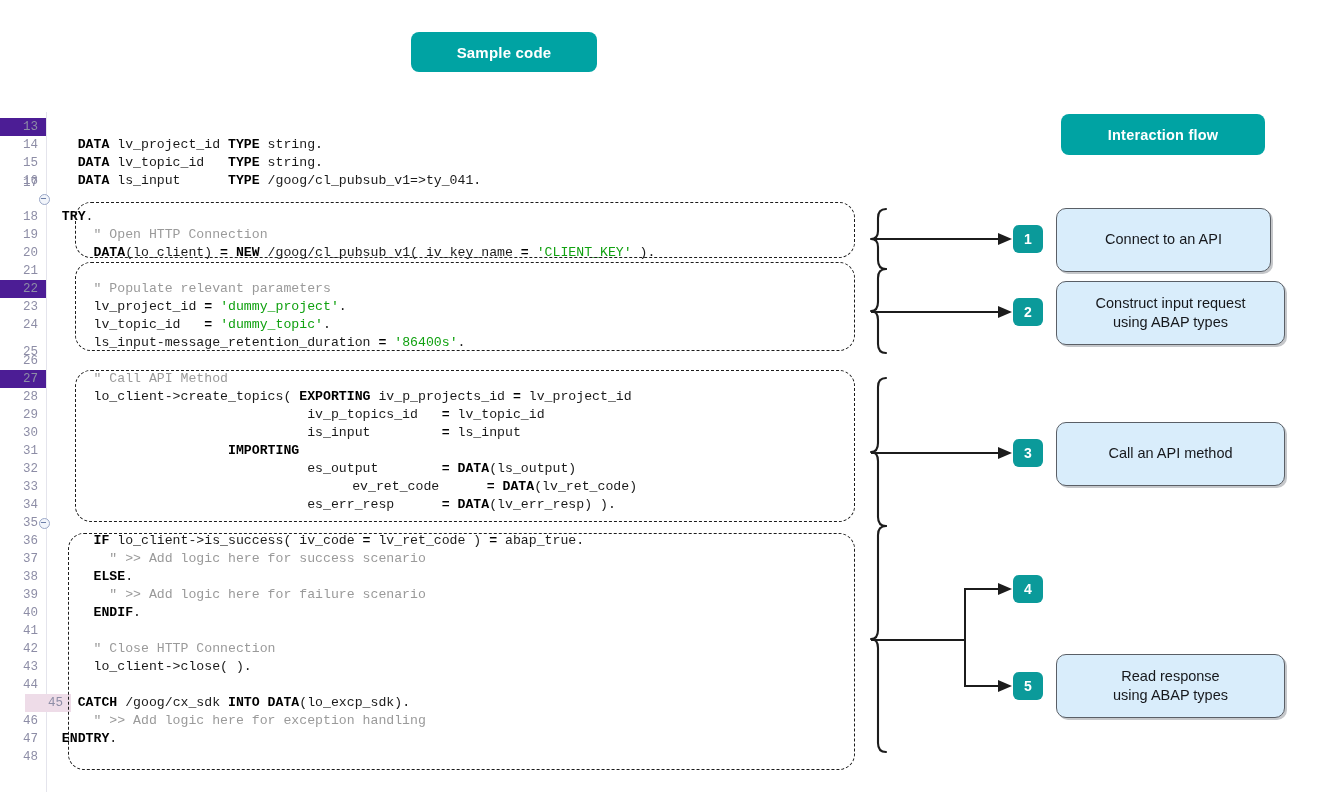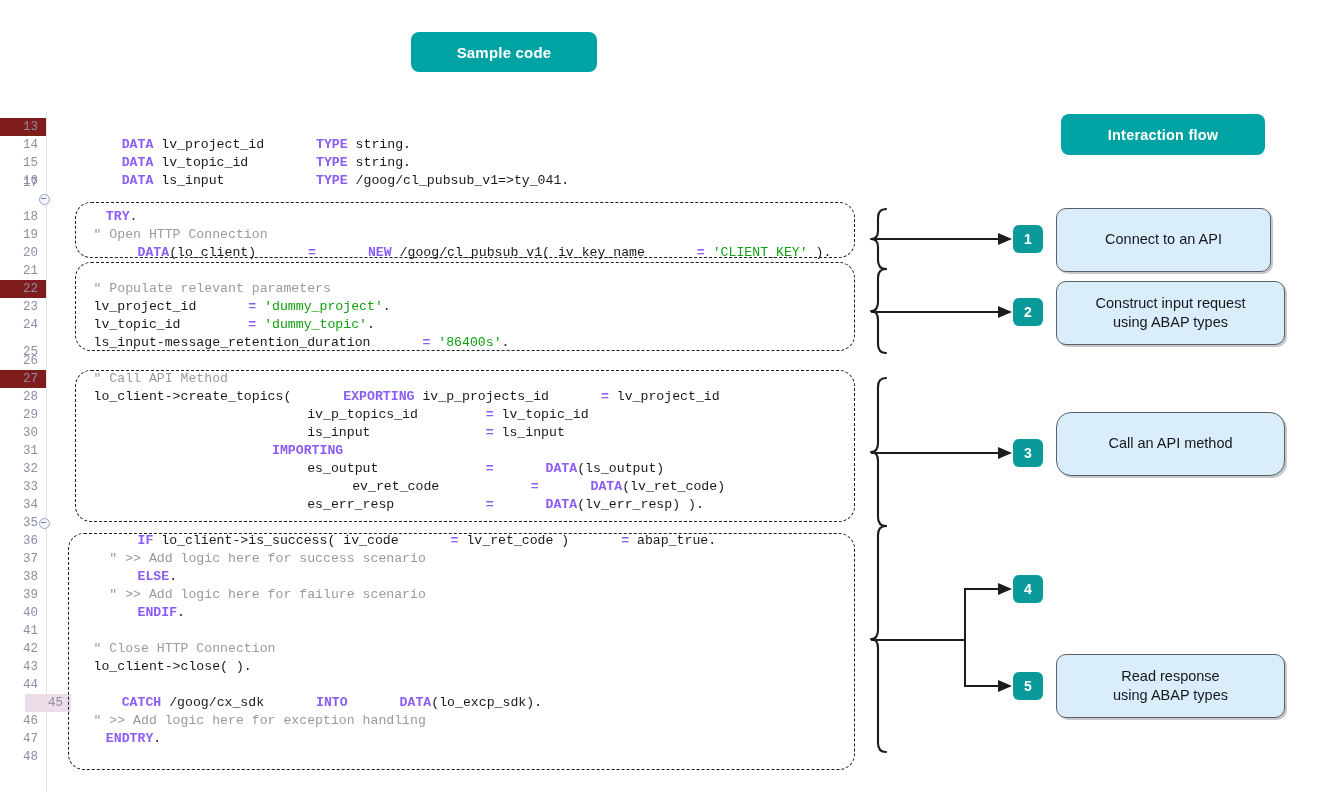--- a/index.html
+++ b/index.html
@@ -40,39 +40,39 @@
   .lnum{
     position:absolute;left:0;width:46px;height:18px;
     line-height:18px;
     text-align:right;
     padding-right:8px;
     box-sizing:border-box;
     color:#8d8da6;
     font-size:12.5px;
     font-family:"Liberation Mono","DejaVu Sans Mono",monospace;
   }
-  .lnum.hl-blue{background:#7f1d1d;}
+  .lnum.hl-blue{background:#4c1d95;}
   .lnum.hl-pink{background:#eedce8;}
   .fold{
     position:absolute;width:9px;height:9px;border-radius:50%;
     border:1px solid #9aa7c7;background:#f2f5fb;
     left:39px;
   }
   .fold:after{
     content:"";position:absolute;left:1px;top:3px;width:5px;height:1px;background:#6d7fa8;
   }
   .codeline{
     position:absolute;left:46px;height:18px;line-height:18px;
     white-space:pre;
     font-family:"Liberation Mono","DejaVu Sans Mono",monospace;
     font-size:13.2px;
     color:#1a1a1a;
     letter-spacing:0px;
   }
-  .kw{color:#8b5cf6;font-weight:bold;margin-left:44px;}
+  .kw{color:#000000;font-weight:bold;}
   .cm{color:#9a9a9a;}
   .st{color:#10a110;}
   .pl{color:#1a1a1a;}
 
   
   .dashbox{
     position:absolute;
     border:1.6px dashed #1c1c1c;
     border-radius:16px;
     box-sizing:border-box;
@@ -252,20 +252,20 @@
   <div class="stepnum" style="left:1013px;top:672px;">
     <span>5</span>
   </div>
 
   <div class="flowbox" style="left:1056px;top:208px;width:215px;height:64px;">
     <span class="ml">Connect to an API</span>
   </div>
   <div class="flowbox" style="left:1056px;top:281px;width:229px;height:64px;">
     <span class="ml">Construct input request<br>using ABAP types</span>
   </div>
-  <div class="flowbox" style="left:1056px;top:412px;width:229px;height:64px;border-radius:15px;">
+  <div class="flowbox" style="left:1056px;top:422px;width:229px;height:64px;">
     <span class="ml">Call an API method</span>
   </div>
   <div class="flowbox" style="left:1056px;top:654px;width:229px;height:64px;">
     <span class="ml">Read response<br>using ABAP types</span>
   </div>
 
 </div>
 
 </body></html>

